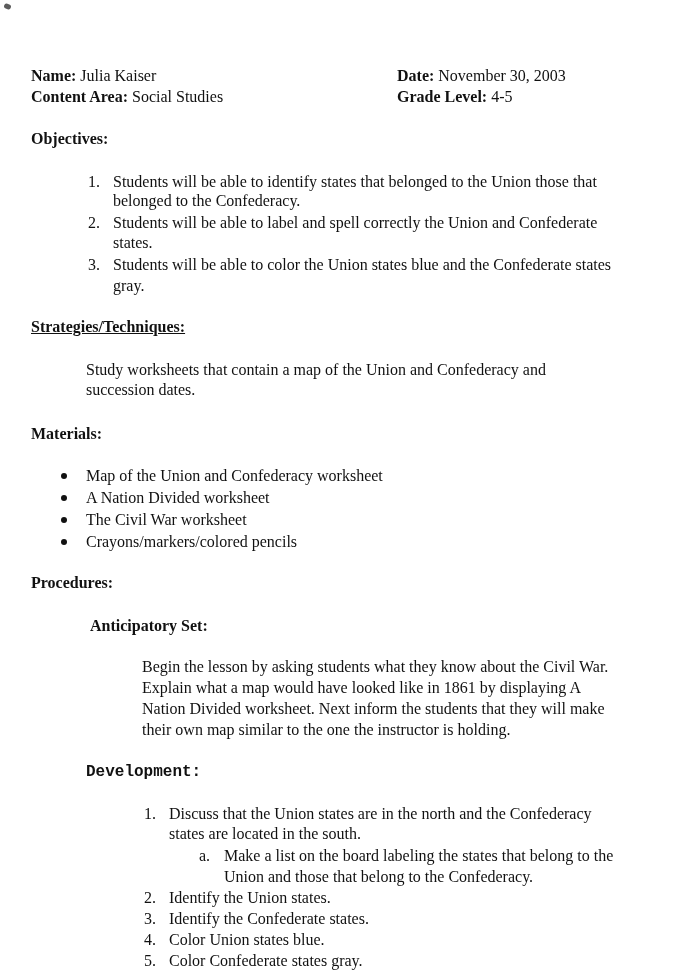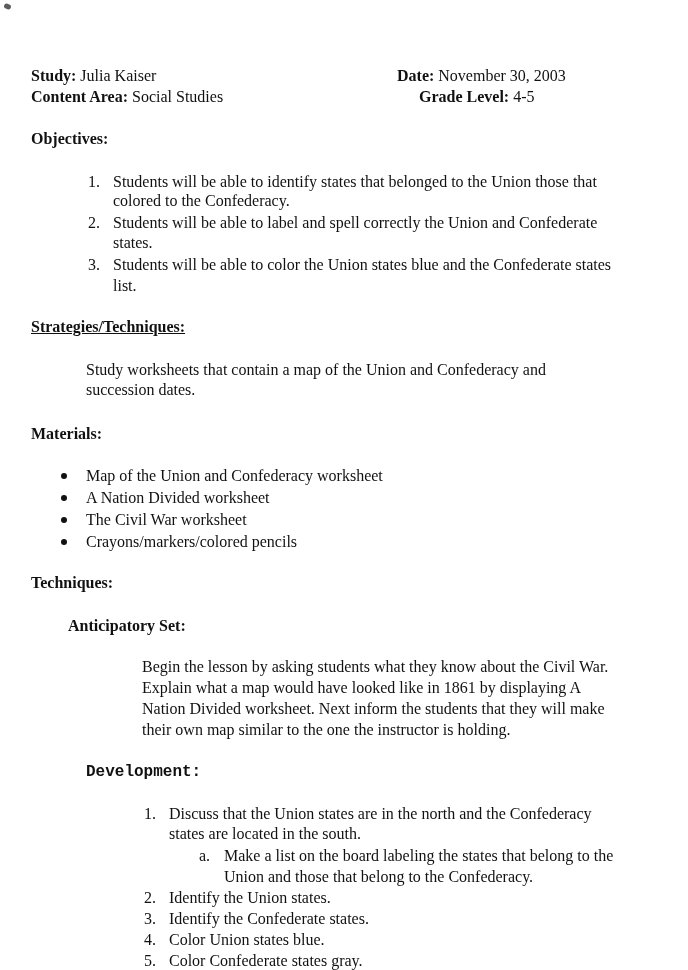--- a/index.html
+++ b/index.html
@@ -38,53 +38,53 @@
       background: #111;
       border-radius: 50%;
     }
   </style>
 </head>
 <body>
 
 <div class="scan-mark"></div>
 
 <div class="abs" style="left:31px; top:66px;">
-  <span class="b">Study:</span>
+  <span class="b">Name:</span>
   <span>Julia Kaiser</span>
 </div>
 <div class="abs" style="left:31px; top:87px;">
   <span class="b">Content Area:</span>
   <span>Social Studies</span>
 </div>
 <div class="abs" style="left:397px; top:66px;">
   <span class="b">Date:</span>
   <span>November 30, 2003</span>
 </div>
-<div class="abs" style="left:419px; top:87px;">
+<div class="abs" style="left:397px; top:87px;">
   <span class="b">Grade Level:</span>
   <span>4-5</span>
 </div>
 
 <div class="abs b" style="left:31px; top:129px;">Objectives:</div>
 
 <div>
   <div>
     <span class="num" style="left:80px; width:20px; top:172px;">1.</span>
     <span class="abs" style="left:113px; top:172px;">Students will be able to identify states that belonged to the Union those that</span>
-    <span class="abs" style="left:113px; top:191px;">colored to the Confederacy.</span>
+    <span class="abs" style="left:113px; top:191px;">belonged to the Confederacy.</span>
   </div>
   <div>
     <span class="num" style="left:80px; width:20px; top:213px;">2.</span>
     <span class="abs" style="left:113px; top:213px;">Students will be able to label and spell correctly the Union and Confederate</span>
     <span class="abs" style="left:113px; top:233px;">states.</span>
   </div>
   <div>
     <span class="num" style="left:80px; width:20px; top:255px;">3.</span>
     <span class="abs" style="left:113px; top:255px;">Students will be able to color the Union states blue and the Confederate states</span>
-    <span class="abs" style="left:113px; top:276px;">list.</span>
+    <span class="abs" style="left:113px; top:276px;">gray.</span>
   </div>
 </div>
 
 <div class="abs b" style="left:31px; top:317px;text-decoration:underline;">Strategies/Techniques:</div>
 <div>
   <span class="abs" style="left:86px; top:360px;">Study worksheets that contain a map of the Union and Confederacy and</span>
   <span class="abs" style="left:86px; top:380px;">succession dates.</span>
 </div>
 
 <div class="abs b" style="left:31px; top:424px;">Materials:</div>
@@ -100,23 +100,23 @@
   <div>
     <span class="bullet" style="left:61px; top:517px;"></span>
     <span class="abs" style="left:86px; top:510px;">The Civil War worksheet</span>
   </div>
   <div>
     <span class="bullet" style="left:61px; top:539px;"></span>
     <span class="abs" style="left:86px; top:532px;">Crayons/markers/colored pencils</span>
   </div>
 </div>
 
-<div class="abs b" style="left:31px; top:573px;">Techniques:</div>
+<div class="abs b" style="left:31px; top:573px;">Procedures:</div>
 
-<div class="abs b" style="left:68px; top:616px;text-align:center;">Anticipatory Set:</div>
+<div class="abs b" style="left:90px; top:616px;text-align:center;">Anticipatory Set:</div>
 <div>
   <span class="abs" style="left:142px; top:657px;">Begin the lesson by asking students what they know about the Civil War.</span>
   <span class="abs" style="left:142px; top:678px;">Explain what a map would have looked like in 1861 by displaying A</span>
   <span class="abs" style="left:142px; top:699px;">Nation Divided worksheet.  Next inform the students that they will make</span>
   <span class="abs" style="left:142px; top:720px;">their own map similar to the one the instructor is holding.</span>
 </div>
 
 <div class="abs b" style="left:86px; top:763px;font-family:Liberation Mono, monospace;">Development:</div>
 
 <div>

